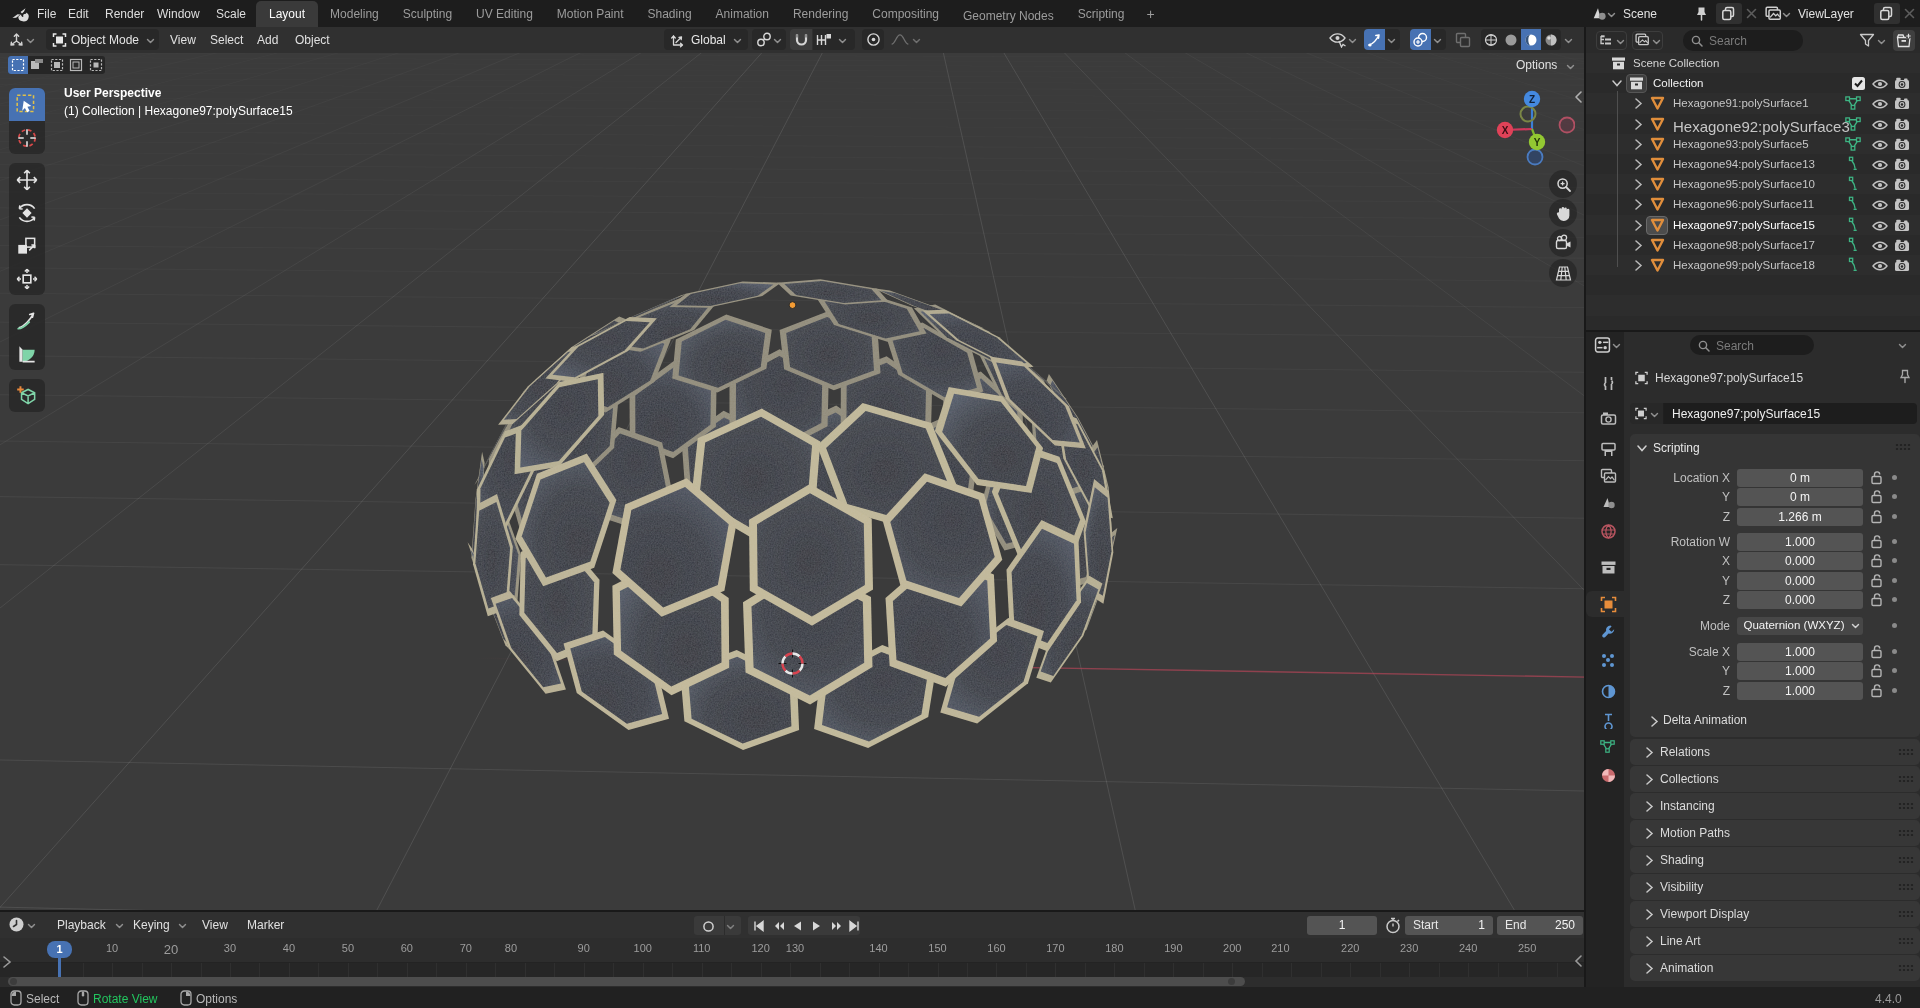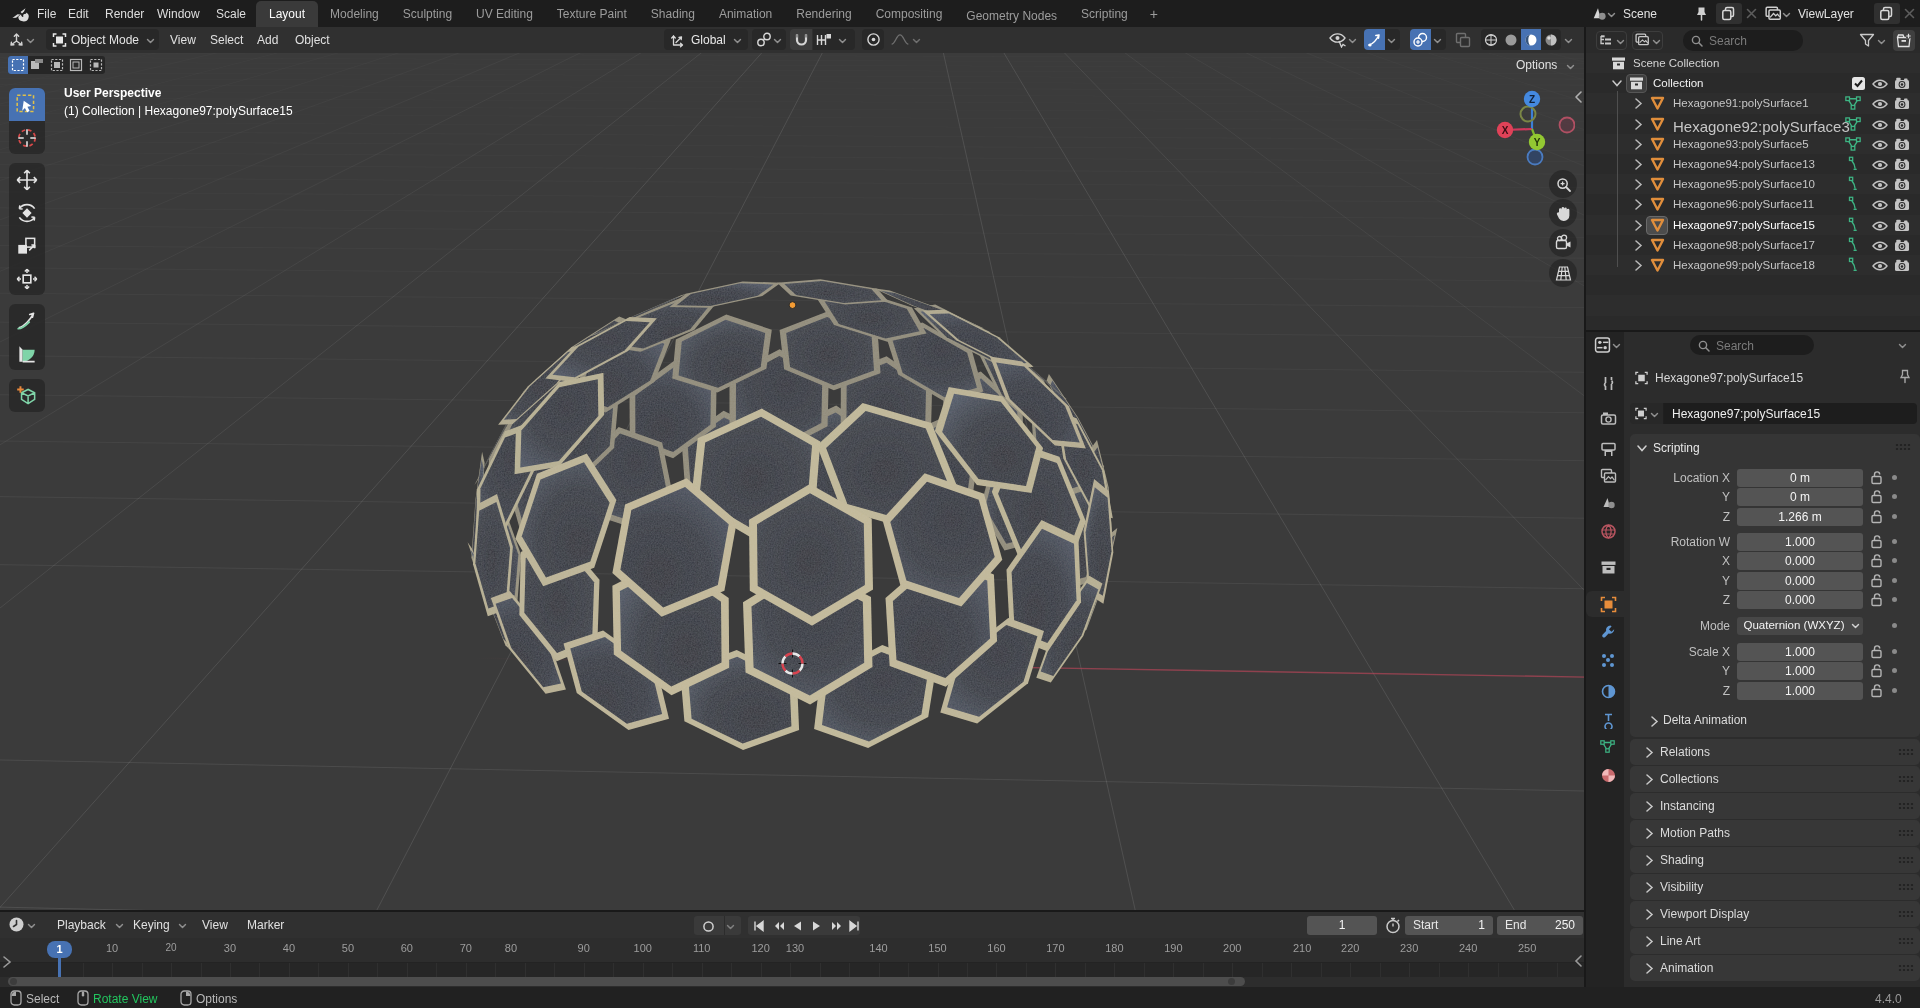--- a/index.html
+++ b/index.html
@@ -290,21 +290,21 @@
 <div class="ab" style="left:37px;top:7px;font-size:12px;color:#dedede;font-weight:400;letter-spacing:0;white-space:nowrap;">File</div>
 <div class="ab" style="left:68px;top:7px;font-size:12px;color:#dedede;font-weight:400;letter-spacing:0;white-space:nowrap;">Edit</div>
 <div class="ab" style="left:105px;top:7px;font-size:12px;color:#dedede;font-weight:400;letter-spacing:0;white-space:nowrap;">Render</div>
 <div class="ab" style="left:157px;top:7px;font-size:12px;color:#dedede;font-weight:400;letter-spacing:0;white-space:nowrap;">Window</div>
 <div class="ab" style="left:216px;top:7px;font-size:12px;color:#dedede;font-weight:400;letter-spacing:0;white-space:nowrap;">Scale</div>
 <div class="ab" style="left:256px;top:0;height:27px;display:flex;align-items:stretch">
 <div style="background:#3a3a3a;border-radius:5px 5px 0 0;padding:0 13px;display:flex;align-items:center;color:#fdfdfd;font-size:12px;margin-top:1px">Layout</div>
 <div style="padding:0 12px;display:flex;align-items:center;color:#9c9c9c;font-size:12px">Modeling</div>
 <div style="padding:8px 12px;display:flex;align-items:center;color:#9c9c9c;font-size:12px">Sculpting</div>
 <div style="padding:0 12px;display:flex;align-items:center;color:#9c9c9c;font-size:12px">UV Editing</div>
-<div style="padding:0 12px;display:flex;align-items:center;color:#9c9c9c;font-size:12px">Texture Paint</div>
+<div style="padding:0 12px;display:flex;align-items:center;color:#9c9c9c;font-size:12px">Motion Paint</div>
 <div style="padding:0 12px;display:flex;align-items:center;color:#9c9c9c;font-size:12px">Shading</div>
 <div style="padding:0 12px;display:flex;align-items:center;color:#9c9c9c;font-size:12px">Animation</div>
 <div style="padding:0 12px;display:flex;align-items:center;color:#9c9c9c;font-size:12px">Rendering</div>
 <div style="padding:0 12px;display:flex;align-items:center;color:#9c9c9c;font-size:12px">Compositing</div>
 <div style="padding:16px 12px;display:flex;align-items:center;color:#9c9c9c;font-size:12px">Geometry Nodes</div>
 <div style="padding:0 12px;display:flex;align-items:center;color:#9c9c9c;font-size:12px">Scripting</div>
 <div style="padding:0 10px;display:flex;align-items:center;color:#9c9c9c;font-size:14px">+</div>
 </div>
 <svg class="ab" style="left:1590px;top:6px" width="17" height="15" viewBox="0 0 16 14">
     <path d="M3.5 11.5 L7.5 2 L10 11.5 Z" fill="#d6d6d6"></path>
@@ -1280,40 +1280,40 @@
   </svg>
 <div class="ab " style="left:1405px;top:916px;width:88px;height:19px;background:#545454;border-radius:3px"></div>
 <div class="ab" style="left:1413px;top:918px;font-size:12px;color:#e8e8e8;font-weight:400;letter-spacing:0;white-space:nowrap;">Start</div>
 <div class="ab" style="left:1405px;top:918px;width:80px;text-align:right;font-size:12px;color:#f4f4f4">1</div>
 <div class="ab " style="left:1497px;top:916px;width:86px;height:19px;background:#545454;border-radius:3px"></div>
 <div class="ab" style="left:1505px;top:918px;font-size:12px;color:#e8e8e8;font-weight:400;letter-spacing:0;white-space:nowrap;">End</div>
 <div class="ab" style="left:1497px;top:918px;width:78px;text-align:right;font-size:12px;color:#f4f4f4">250</div>
 <div class="ab " style="left:0px;top:938px;width:1584px;height:24px;background:#2d2d2d"></div>
 <div class="ab " style="left:0px;top:962px;width:1584px;height:15px;background:#262626"></div>
 <div class="ab" style="left:92.064px;top:942px;width:40px;text-align:center;font-size:11px;color:#9d9d9d">10</div>
-<div class="ab" style="left:151.024px;top:942px;width:40px;text-align:center;font-size:10px;color:#9d9d9d">20</div>
+<div class="ab" style="left:151.024px;top:942px;width:40px;text-align:center;font-size:13px;color:#9d9d9d">20</div>
 <div class="ab" style="left:209.984px;top:942px;width:40px;text-align:center;font-size:11px;color:#9d9d9d">30</div>
 <div class="ab" style="left:268.94399999999996px;top:942px;width:40px;text-align:center;font-size:11px;color:#9d9d9d">40</div>
 <div class="ab" style="left:327.904px;top:942px;width:40px;text-align:center;font-size:11px;color:#9d9d9d">50</div>
 <div class="ab" style="left:386.864px;top:942px;width:40px;text-align:center;font-size:11px;color:#9d9d9d">60</div>
 <div class="ab" style="left:445.824px;top:942px;width:40px;text-align:center;font-size:11px;color:#9d9d9d">70</div>
 <div class="ab" style="left:504.784px;top:942px;width:40px;font-size:11px;color:#9d9d9d">80</div>
 <div class="ab" style="left:563.744px;top:942px;width:40px;text-align:center;font-size:11px;color:#9d9d9d">90</div>
 <div class="ab" style="left:622.704px;top:942px;width:40px;text-align:center;font-size:11px;color:#9d9d9d">100</div>
 <div class="ab" style="left:681.664px;top:942px;width:40px;text-align:center;font-size:11px;color:#9d9d9d">110</div>
 <div class="ab" style="left:740.624px;top:942px;width:40px;text-align:center;font-size:11px;color:#9d9d9d">120</div>
 <div class="ab" style="left:775px;top:942px;width:40px;text-align:center;font-size:11px;color:#9d9d9d">130</div>
 <div class="ab" style="left:858.544px;top:942px;width:40px;text-align:center;font-size:11px;color:#9d9d9d">140</div>
 <div class="ab" style="left:917.504px;top:942px;width:40px;text-align:center;font-size:11px;color:#9d9d9d">150</div>
 <div class="ab" style="left:976.4639999999999px;top:942px;width:40px;text-align:center;font-size:11px;color:#9d9d9d">160</div>
 <div class="ab" style="left:1035.424px;top:942px;width:40px;text-align:center;font-size:11px;color:#9d9d9d">170</div>
 <div class="ab" style="left:1094.384px;top:942px;width:40px;text-align:center;font-size:11px;color:#9d9d9d">180</div>
 <div class="ab" style="left:1153.344px;top:942px;width:40px;text-align:center;font-size:11px;color:#9d9d9d">190</div>
 <div class="ab" style="left:1212.304px;top:942px;width:40px;text-align:center;font-size:11px;color:#9d9d9d">200</div>
-<div class="ab" style="left:1271.264px;top:942px;width:40px;text-align:right;font-size:11px;color:#9d9d9d">210</div>
+<div class="ab" style="left:1271.264px;top:942px;width:40px;text-align:left;font-size:11px;color:#9d9d9d">210</div>
 <div class="ab" style="left:1330.224px;top:942px;width:40px;text-align:center;font-size:11px;color:#9d9d9d">220</div>
 <div class="ab" style="left:1389.184px;top:942px;width:40px;text-align:center;font-size:11px;color:#9d9d9d">230</div>
 <div class="ab" style="left:1448.144px;top:942px;width:40px;text-align:center;font-size:11px;color:#9d9d9d">240</div>
 <div class="ab" style="left:1507.104px;top:942px;width:40px;text-align:center;font-size:11px;color:#9d9d9d">250</div>
 <div class="ab " style="left:82.584px;top:962px;width:1px;height:15px;background:#2f2f2f"></div>
 <div class="ab " style="left:112.064px;top:962px;width:1px;height:15px;background:#303030"></div>
 <div class="ab " style="left:141.54399999999998px;top:962px;width:1px;height:15px;background:#2f2f2f"></div>
 <div class="ab " style="left:171.024px;top:962px;width:1px;height:15px;background:#303030"></div>
 <div class="ab " style="left:200.504px;top:962px;width:1px;height:15px;background:#2f2f2f"></div>
 <div class="ab " style="left:229.984px;top:962px;width:1px;height:15px;background:#303030"></div>

